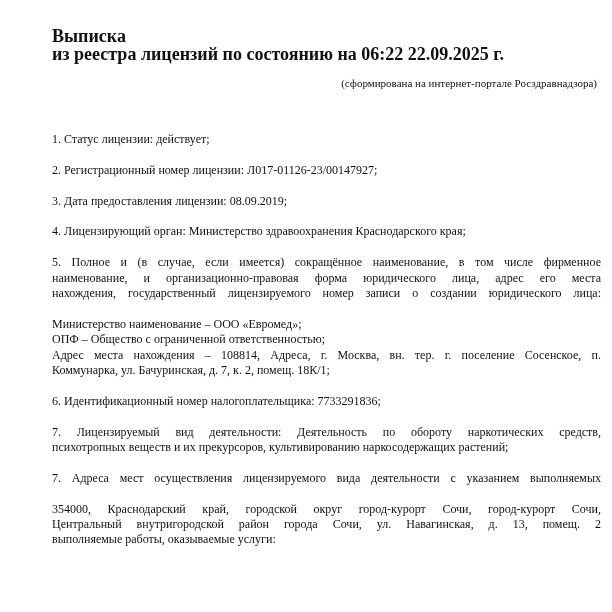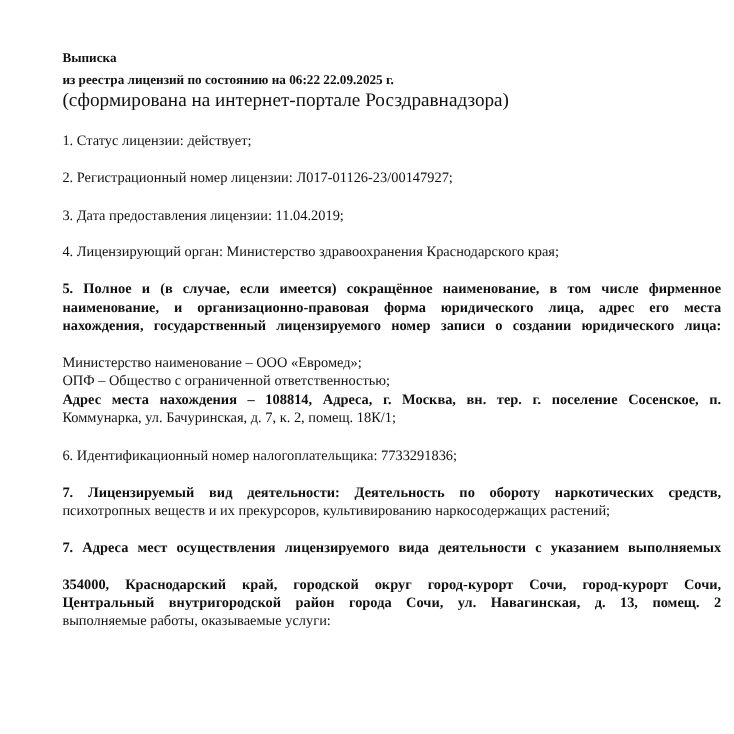--- a/index.html
+++ b/index.html
@@ -11,57 +11,57 @@
     position: relative;
     width: 612px;
     height: 612px;
     background: #ffffff;
     color: #111111;
     font-family: "Liberation Serif", "DejaVu Serif", serif;
     overflow: hidden;
   }
   .title-block {
     position: absolute;
-    top: 40px;
+    top: 27px;
     left: 52px;
     width: 549px;
     text-align: center;
     font-weight: bold;
-    font-size: 11px;
+    font-size: 18px;
     line-height: 18px;
   }
   .gen-note {
     position: absolute;
     top: 77px;
     left: 52px;
     width: 545px;
-    font-size: 16px;
+    text-align: right;
+    font-size: 11px;
     line-height: 13px;
   }
   .body-text {
     position: absolute;
-    top: 110px;
+    top: 132px;
     left: 52px;
     width: 549px;
     font-size: 12px;
     line-height: 15.4px;
   }
   .body-text p {
     margin: 0 0 15.4px 0;
     padding: 0;
   }
   .line {
     text-align: left;
   }
   
   .line.j {
     text-align: justify;
     text-align-last: justify;
     text-justify: inter-word;
-    font-weight: bold;
   }
 </style>
 </head>
 <body>
 
 <div class="page">
 
   <div class="title-block">
     <div class="line">Выписка</div>
     <div class="line">из реестра лицензий по состоянию на 06:22 22.09.2025 г.</div>
@@ -73,21 +73,21 @@
 
     <p>
       <span class="line">1. Статус лицензии: действует;</span>
     </p>
 
     <p>
       <span class="line">2. Регистрационный номер лицензии: Л017-01126-23/00147927;</span>
     </p>
 
     <p>
-      <span class="line">3. Дата предоставления лицензии: 11.04.2019;</span>
+      <span class="line">3. Дата предоставления лицензии: 08.09.2019;</span>
     </p>
 
     <p>
       <span class="line">4. Лицензирующий орган: Министерство здравоохранения Краснодарского края;</span>
     </p>
 
     <p>
       </p>
       <div class="line j">5. Полное и (в случае, если имеется) сокращённое наименование, в том числе фирменное</div>
       <div class="line j">наименование, и организационно-правовая форма юридического лица, адрес его места</div>

